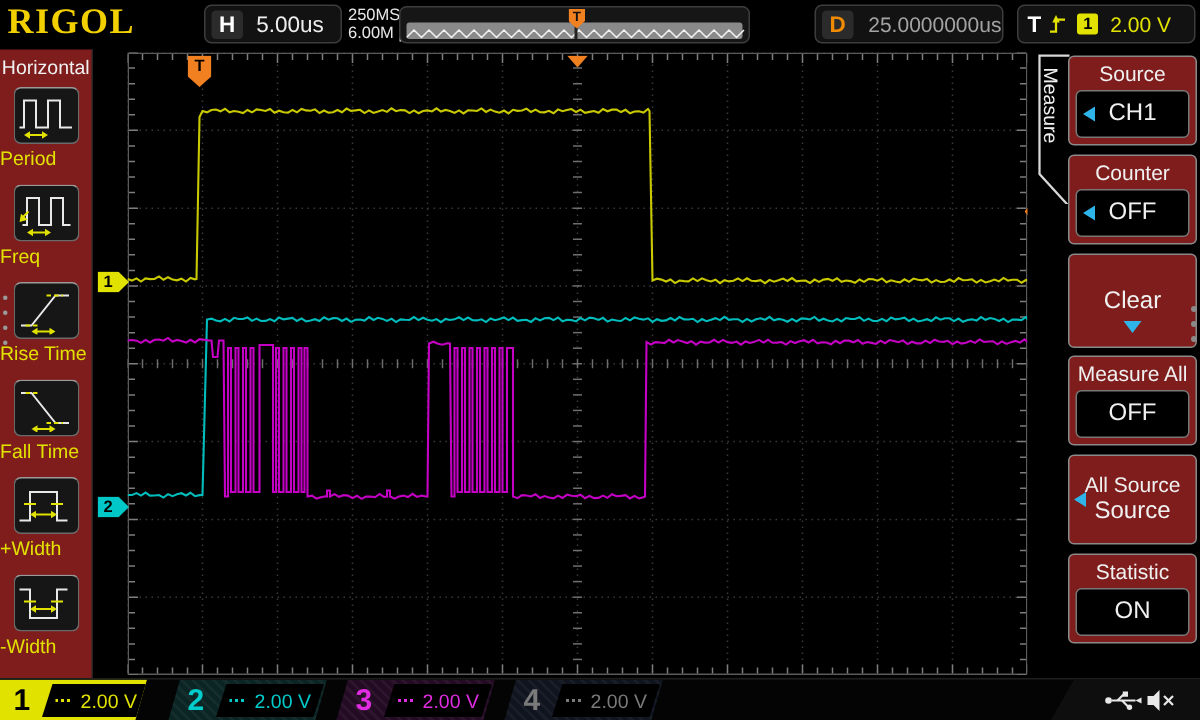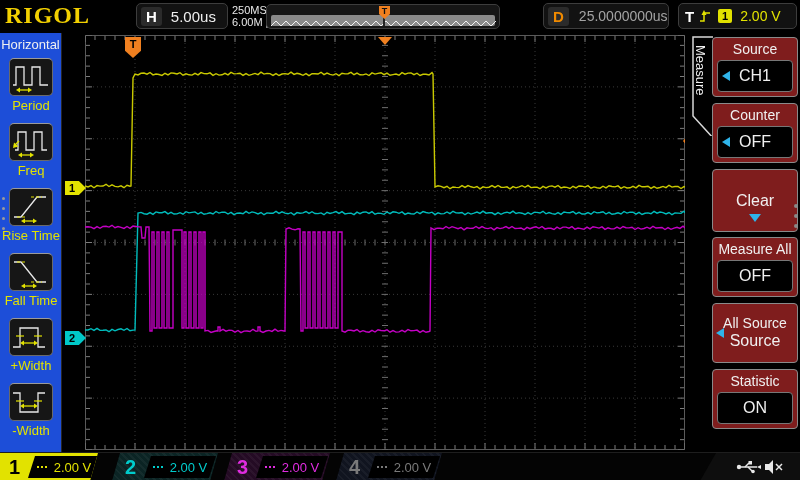--- a/index.html
+++ b/index.html
@@ -26,24 +26,24 @@
   #d-block{left:543px;width:126px;}
   #d-block .badge{color:#f08a00;font-weight:bold;font-size:15px;background:#2b2b2b;border-radius:3px;
     padding:1px 5px;margin-left:4px;}
   #d-block .val{color:#a3a3a3;font-size:14px;margin-left:10px;}
   #t-block{left:678px;width:119px;}
   #t-block .tlabel{color:#fff;font-weight:bold;font-size:15px;margin-left:6px;}
   #t-block .chbadge{width:14px;height:14px;background:#e2e200;border-radius:2px;color:#000;
     font-size:11px;font-weight:bold;text-align:center;line-height:14px;margin-left:6px;}
   #t-block .val{color:#e2e200;font-size:14px;margin-left:8px;}
   
-  #leftmenu{position:absolute;left:0;top:33px;width:62px;height:419px;background:#1d4ed8;
+  #leftmenu{position:absolute;left:0;top:33px;width:62px;height:419px;background:#7f1d1d;
     border-right:1px solid #262626;box-sizing:border-box;}
   #leftmenu .title{color:#f0f0f0;font-size:13px;text-align:center;margin-top:4px;}
-  .lm-item{position:absolute;left:0;width:62px;text-align:center;}
+  .lm-item{position:absolute;left:0;width:62px;}
   .lm-btn{margin:0 auto;width:44px;height:38px;background:#161616;border:1px solid #6a6a6a;
     border-top-color:#9a9a9a;border-radius:5px;box-sizing:border-box;display:flex;
     align-items:center;justify-content:center;}
   .lm-label{color:#e2e200;font-size:13px;margin-top:2px;white-space:nowrap;}
   .scroll-dot{position:absolute;width:3px;height:3px;border-radius:50%;background:#9a9a9a;}
   
   #scope{position:absolute;left:85px;top:35px;width:600px;height:415px;background:#000;}
   #trig-flag{position:absolute;left:40px;top:2px;width:16px;height:21px;background:#f08020;
     clip-path:polygon(0 0,100% 0,100% 66%,50% 100%,0 66%);color:#000;font-weight:bold;font-size:11px;
     text-align:center;line-height:14px;}

